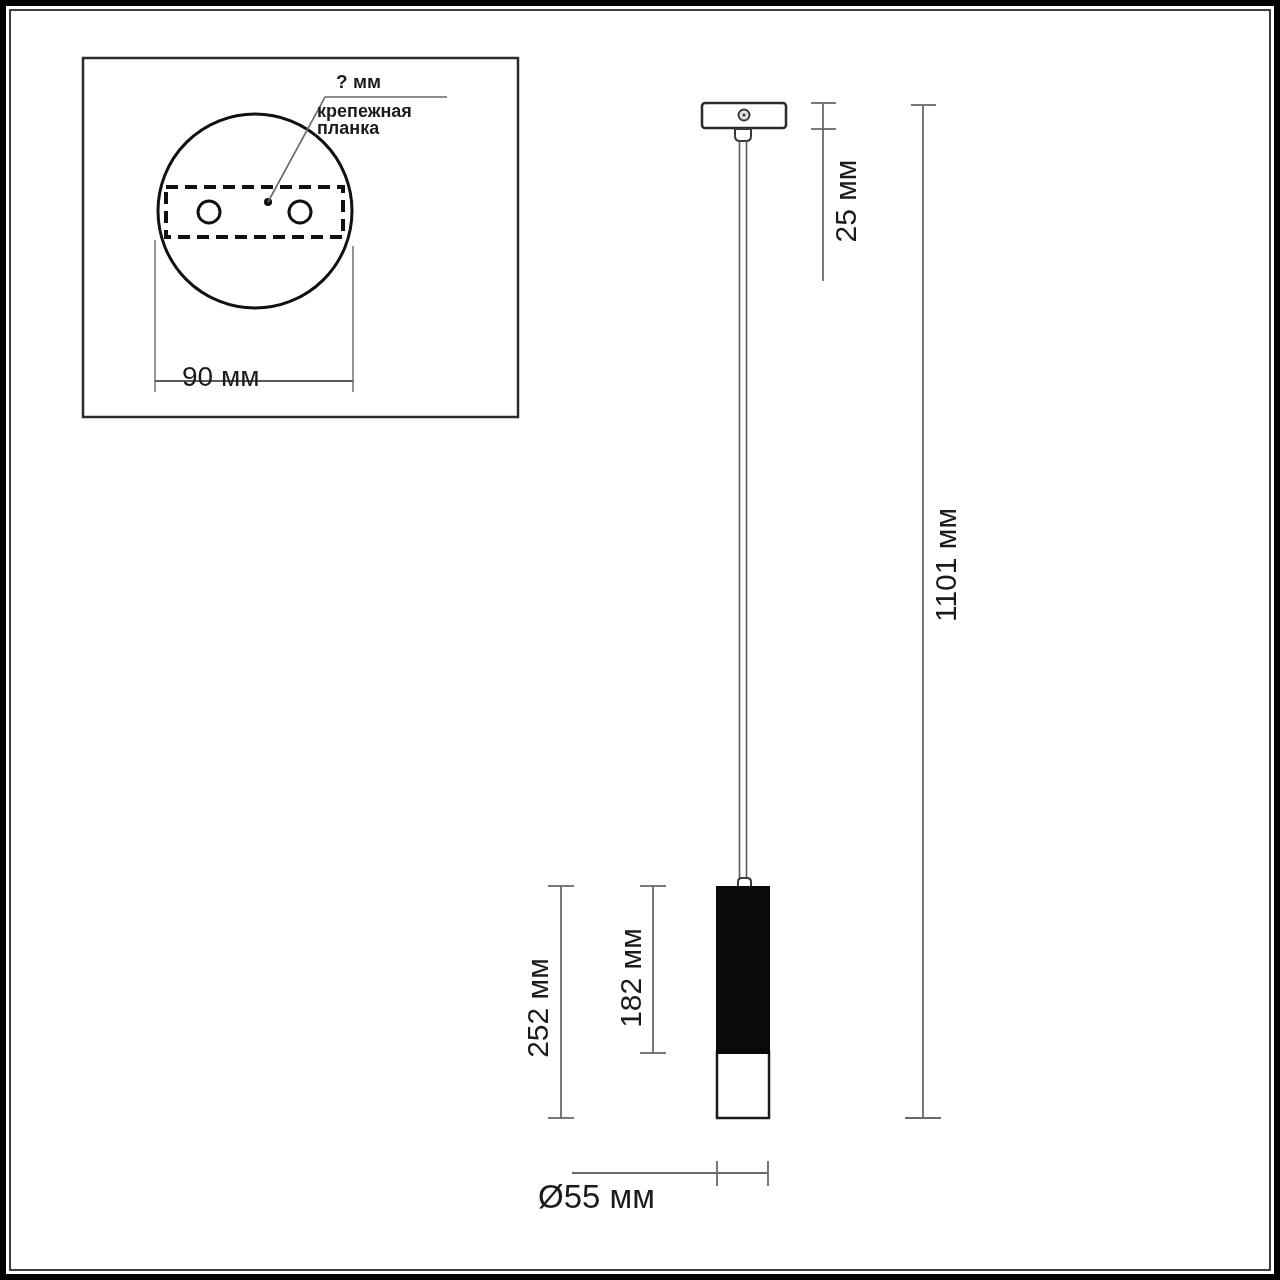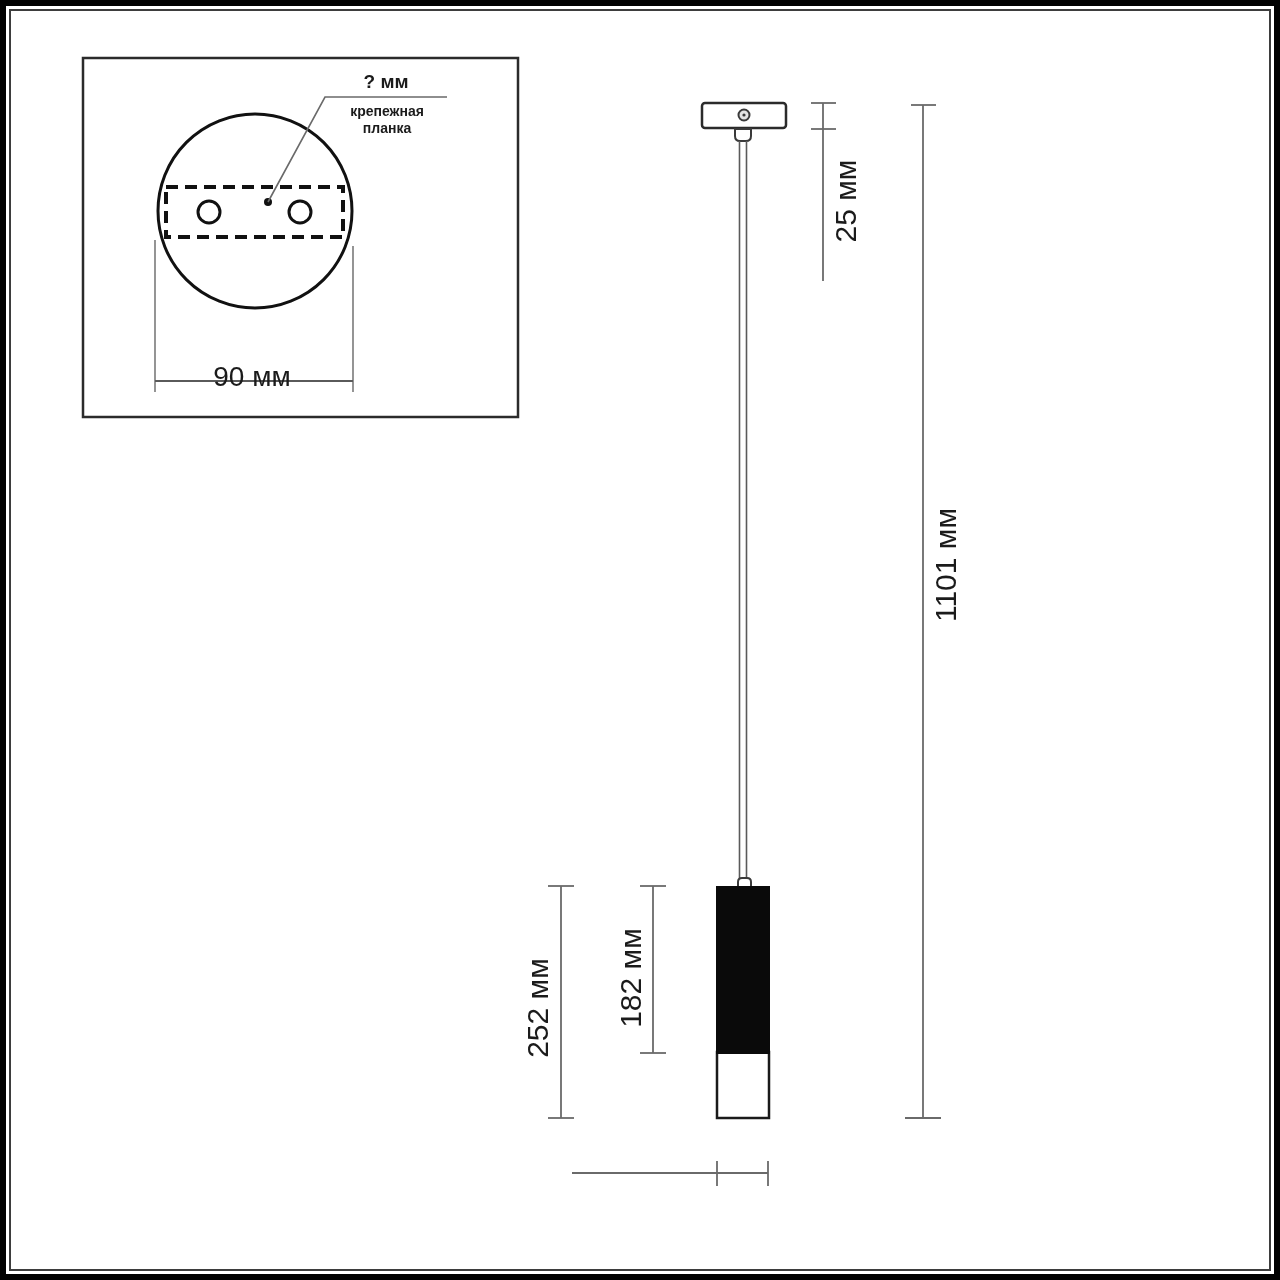--- a/index.html
+++ b/index.html
@@ -10,27 +10,27 @@
     position: relative;
     overflow: hidden;
     color: #111;
   }
   .outer-frame { position: absolute; inset: 0; border: 6px solid #000; box-sizing: border-box; }
   .inner-frame { position: absolute; inset: 9px; border: 2px solid #3d3d3d; box-sizing: border-box; background: #fff; }
   .stage { position: absolute; inset: 0; }
   svg.drawing { position: absolute; left: 0; top: 0; }
   .label {
     position: absolute;
-    text-align: center;
+    text-align: left;
     color: #1b1b1b;
     white-space: nowrap;
     line-height: 1.05;
   }
   .q-label        { left: 336px; top: 72px;  width: 100px; font-size: 19px; font-weight: 600; }
-  .plate-label    { left: 317px; top: 103px; width: 140px; font-size: 14px; font-weight: 600; line-height: 17px; }
+  .plate-label    { left: 317px; top: 103px; width: 140px; font-size: 18px; font-weight: 600; line-height: 17px; }
   .d90-label      { left: 182px; top: 346px; width: 140px; font-size: 28px; margin-top: 16px; }
   .d55-label      { left: 538px; top: 1180px; width: 200px; font-size: 33px; }
   .vlabel {
     position: absolute;
     text-align: center;
     color: #1b1b1b;
     white-space: nowrap;
     transform: rotate(-90deg);
     font-size: 30px;
   }
@@ -124,16 +124,17 @@
   <div class="label d90-label">90 мм</div>
 
   <div class="vlabel d25-label">25 мм</div>
 
   <div class="vlabel d1101-label">1101 мм</div>
 
   <div class="vlabel d252-label">252 мм</div>
 
   <div class="vlabel d182-label">182 мм</div>
 
+  <div class="label d55-label">Ø55 мм</div>
 </div>
 
 <div class="outer-frame"></div>
 <div class="inner-frame" style="background:transparent;"></div>
 
 </body></html>

